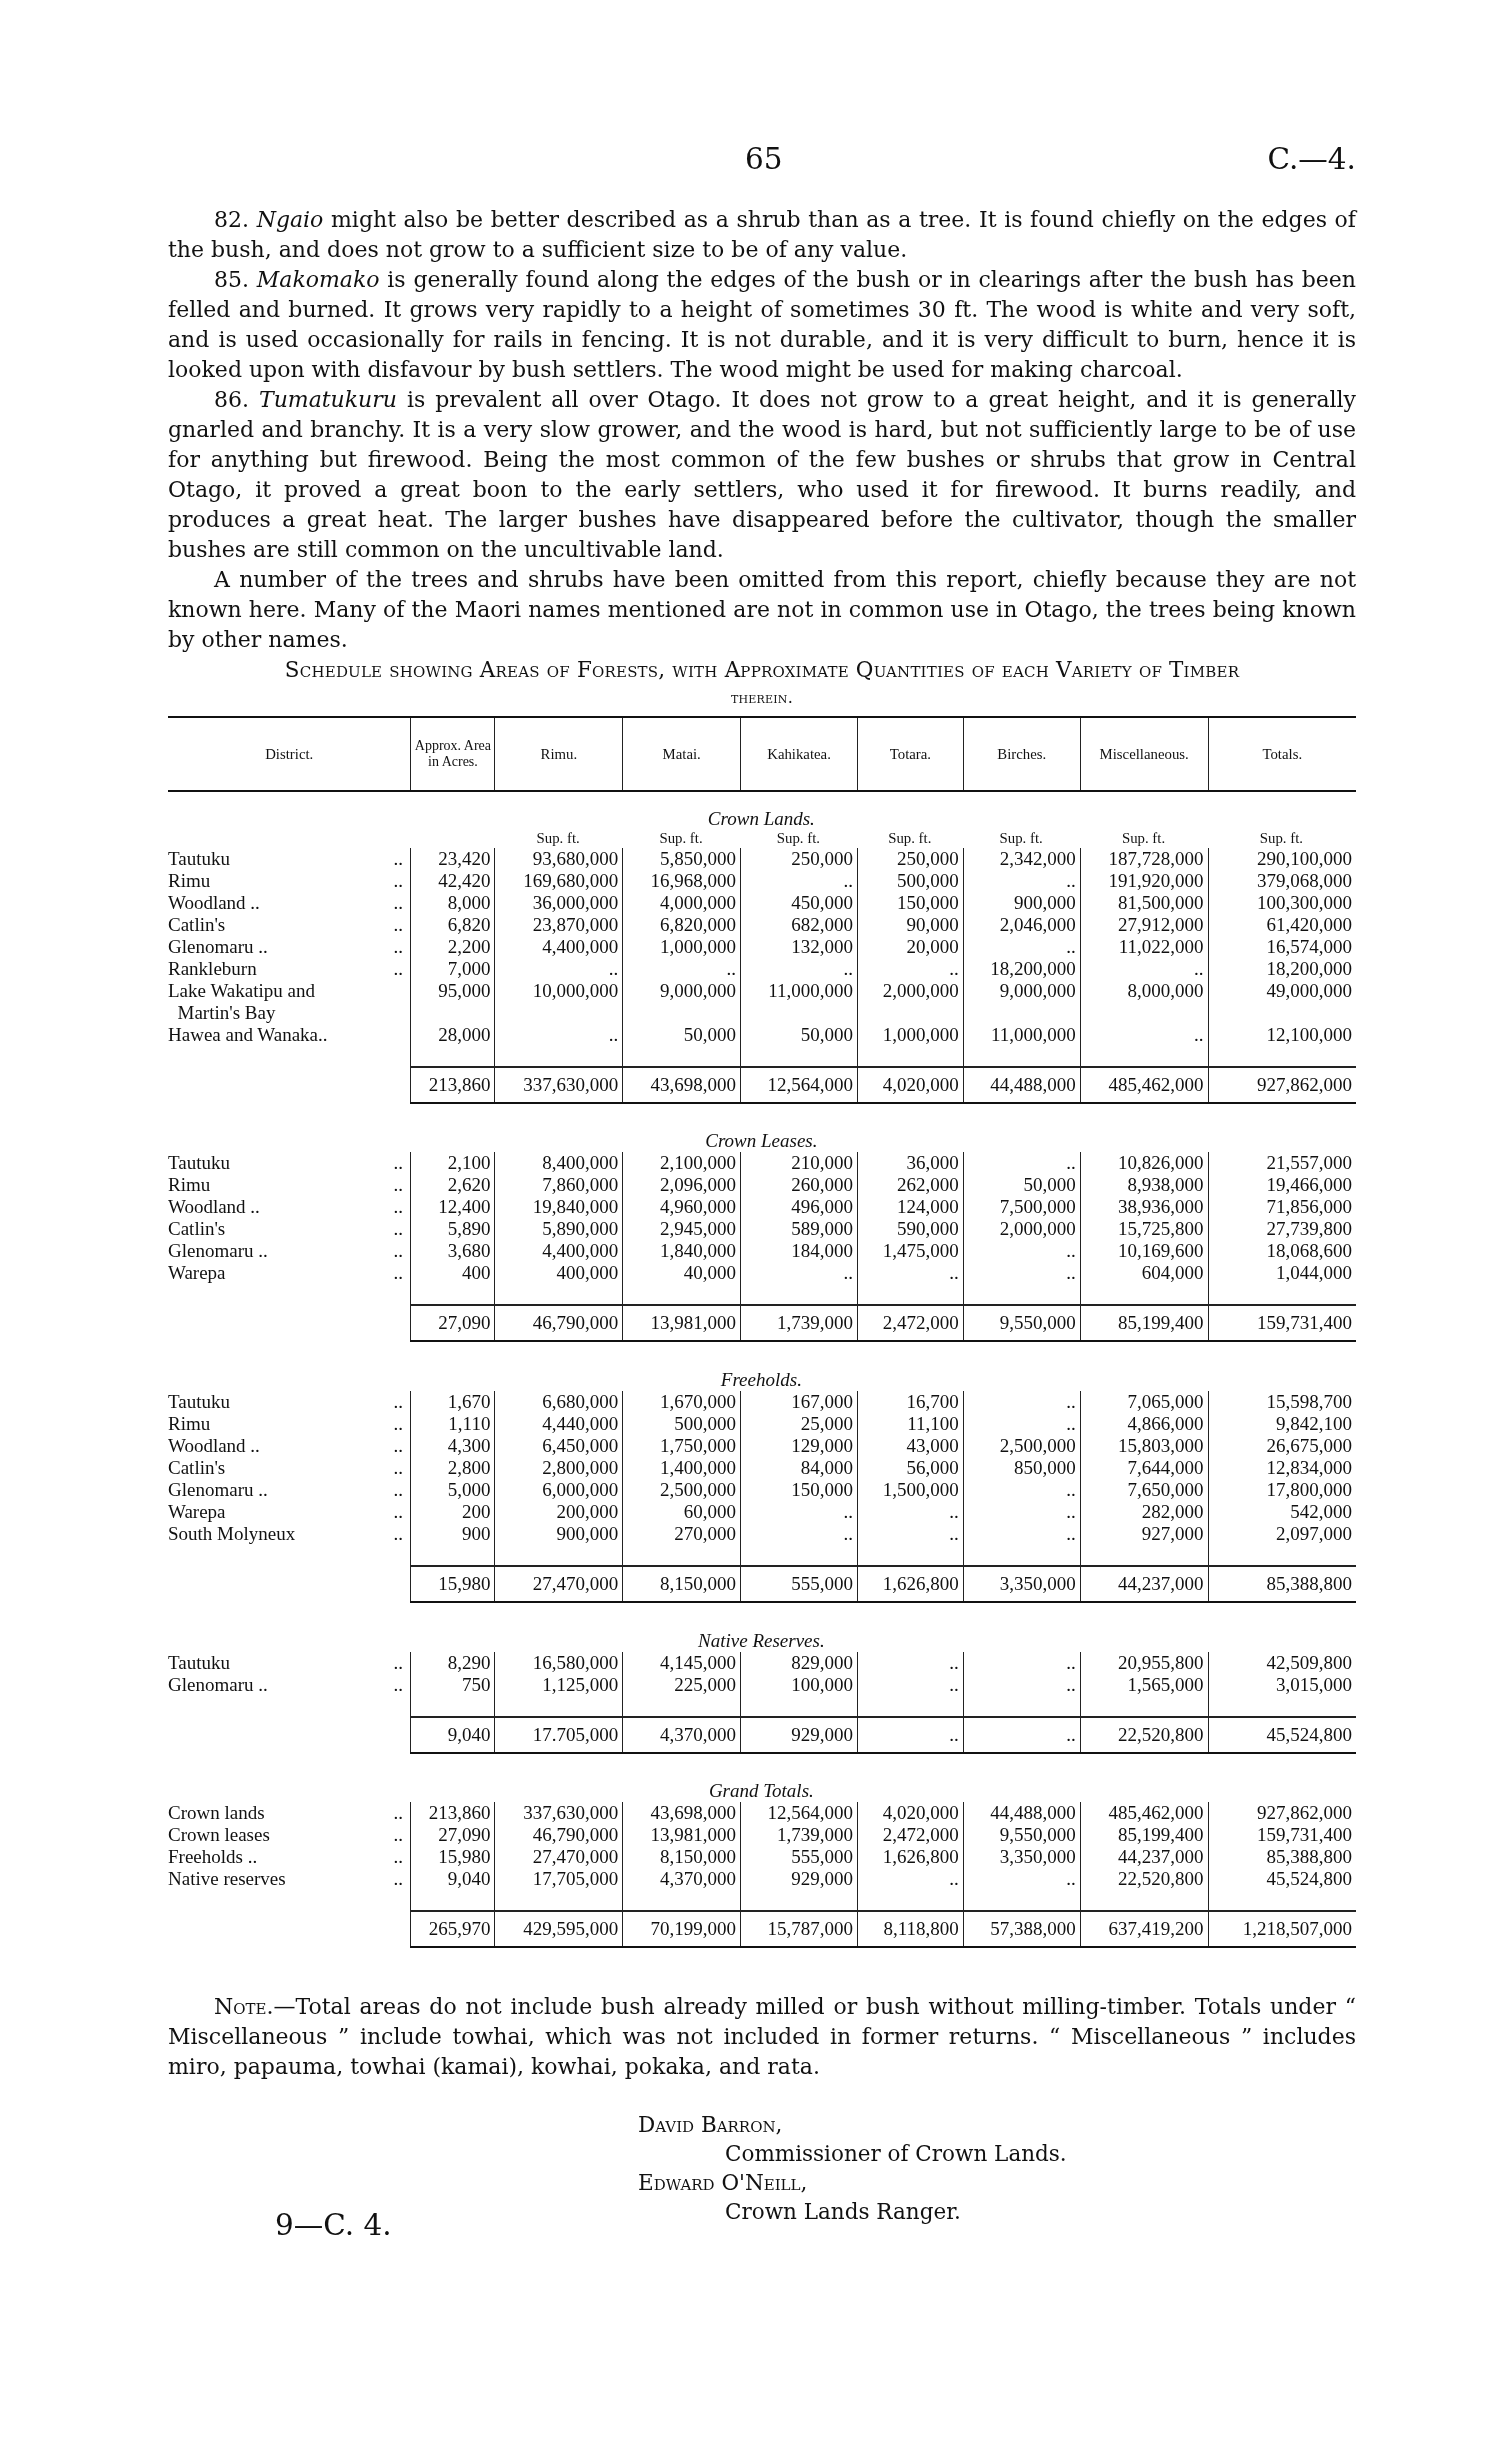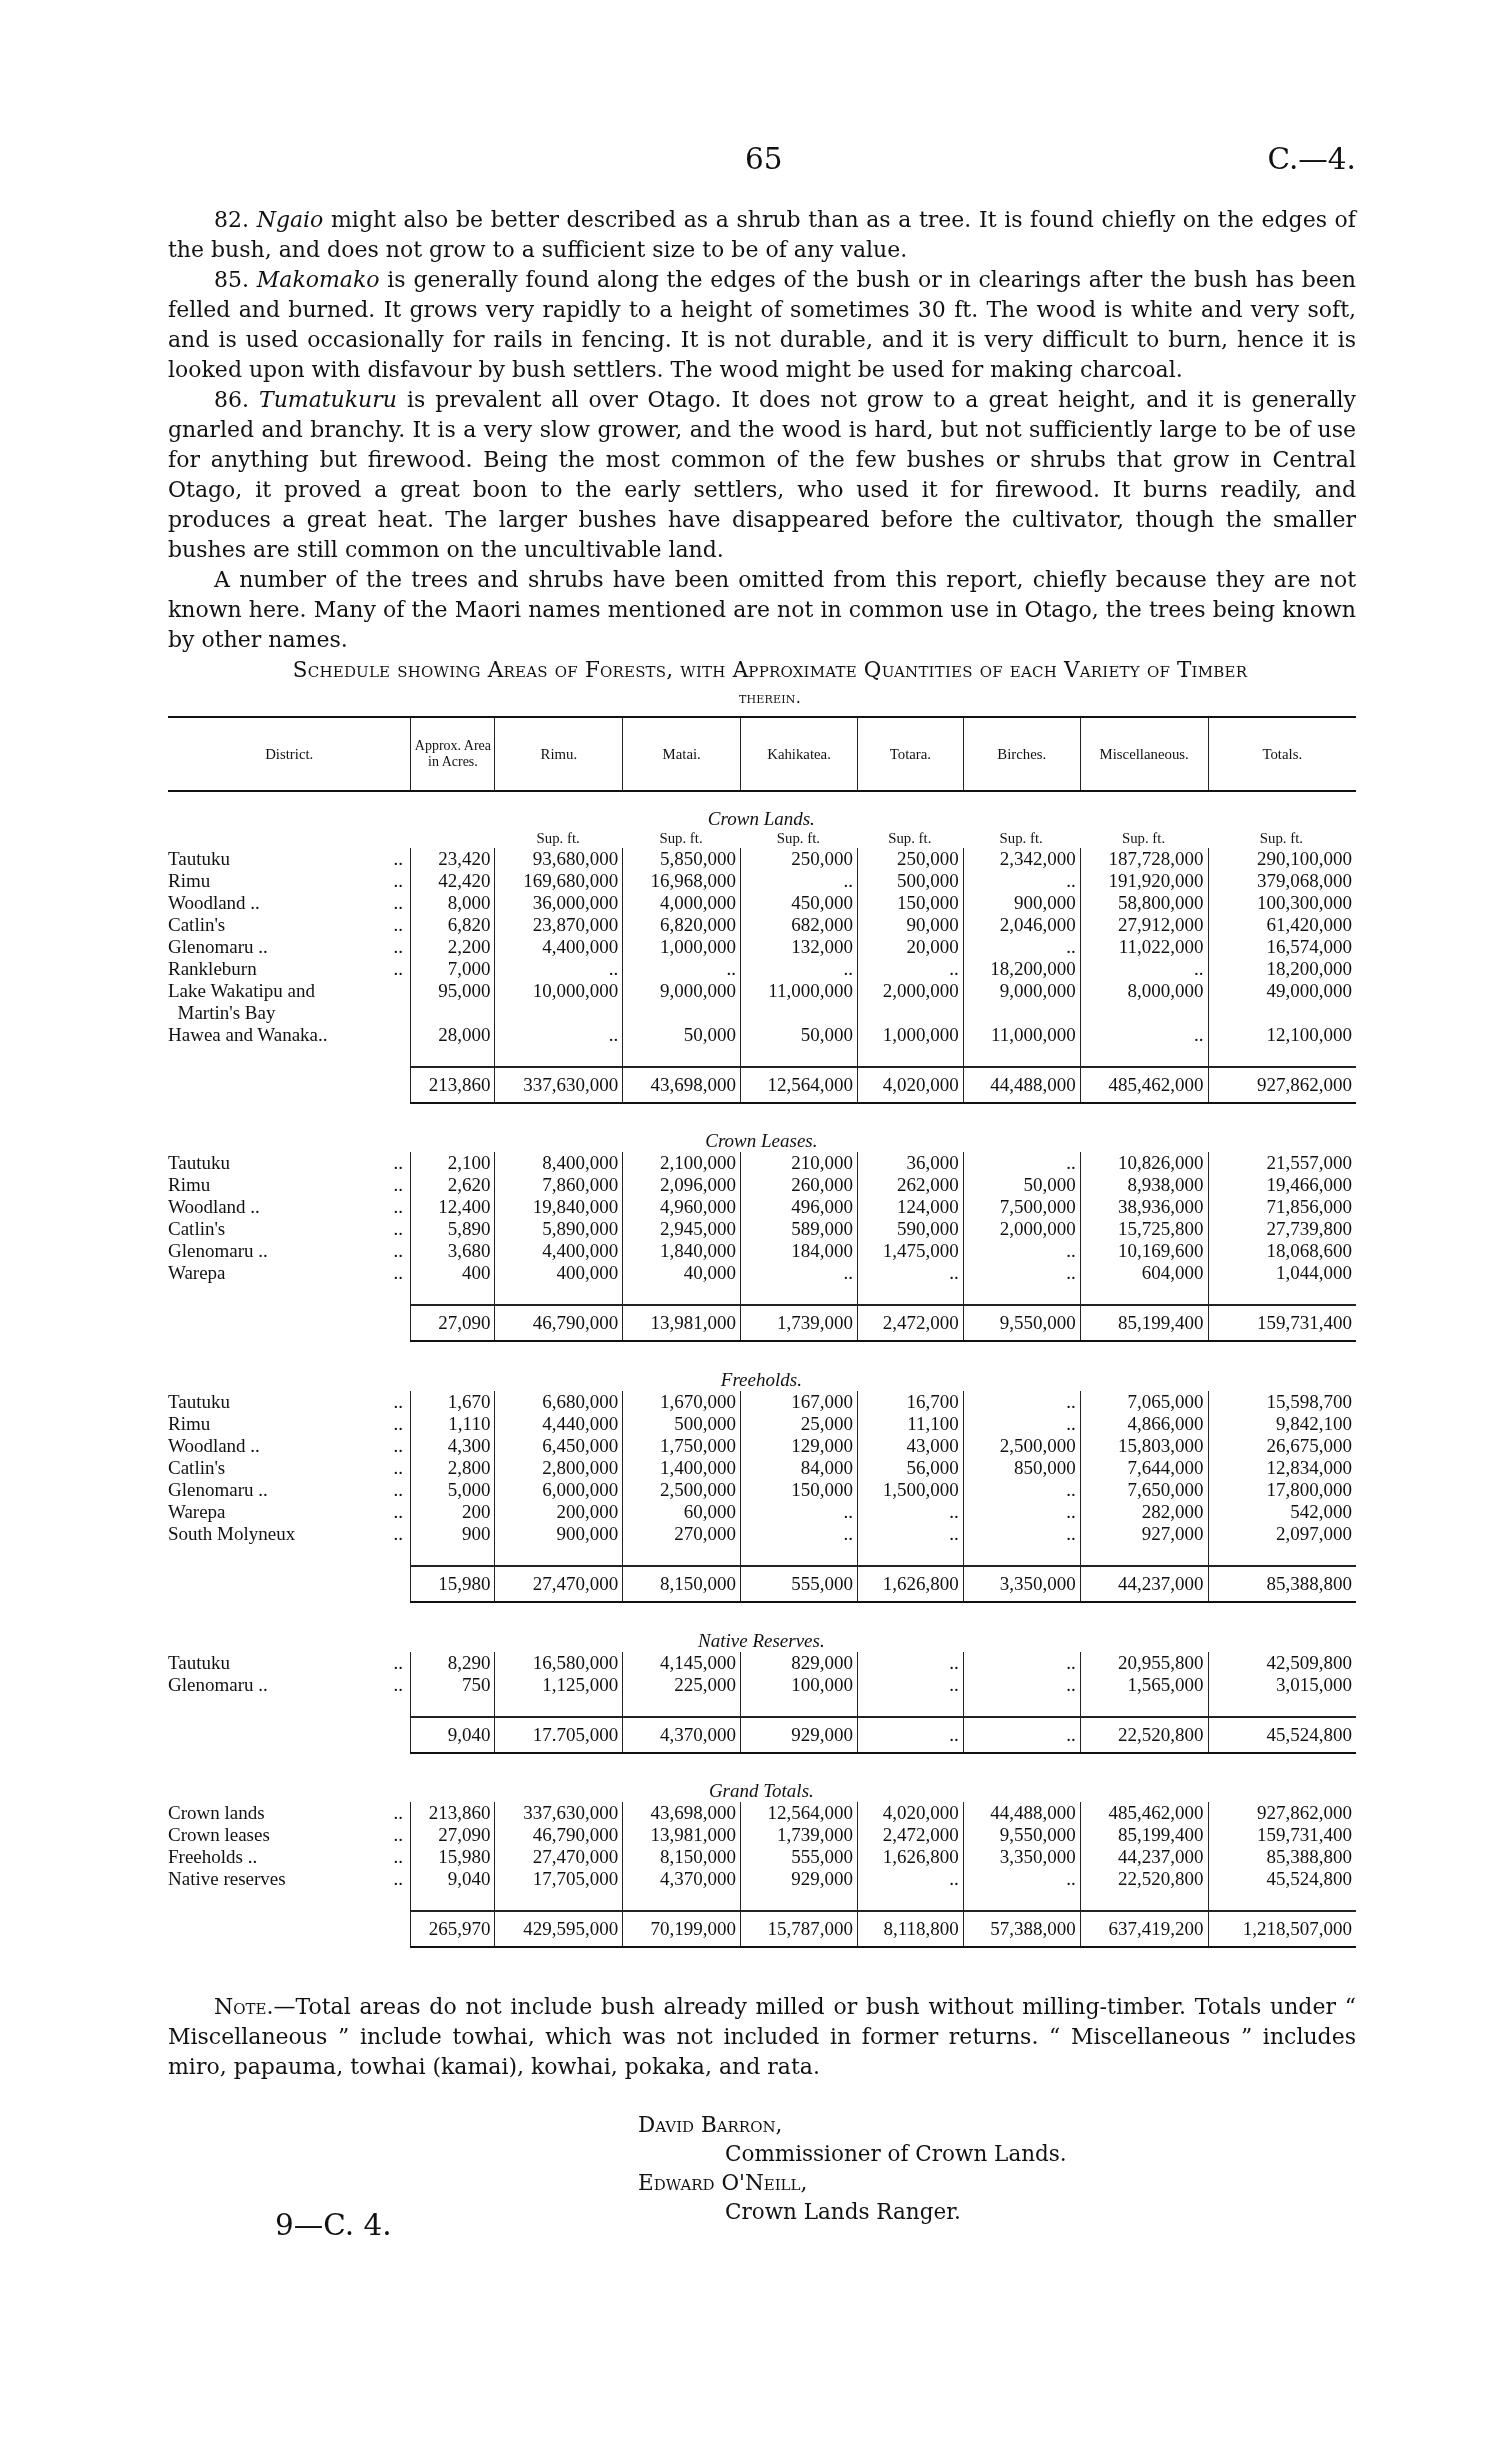--- a/index.html
+++ b/index.html
@@ -6,21 +6,21 @@
   body {
     width: 1506px; height: 2450px; position: relative; overflow: hidden;
     font-family: "DejaVu Serif", "Liberation Serif", serif; color: #111;
   }
   .page { position: absolute; left: 168px; top: 0; width: 1188px; }
   .pagenum { position: absolute; top: 142px; left: 577px; font-size: 29.5px; }
   .docref { position: absolute; top: 142px; right: 0px; font-size: 29.5px; }
   .para { position: absolute; left: 0; width: 1188px; font-size: 22px; line-height: 30px; text-align: justify; }
   .para p { margin: 0; text-indent: 46px; }
   .para i { font-style: italic; }
-  .title { position: absolute; left: 8px; width: 1188px; top: 656px; font-size: 21.5px; text-align: center; line-height: 28px; font-variant: small-caps; letter-spacing: 0.2px; }
+  .title { position: absolute; left: 0; width: 1188px; top: 656px; font-size: 21.5px; text-align: center; line-height: 28px; font-variant: small-caps; letter-spacing: 0.2px; }
   .title .l2 { font-size: 16px; }
   table.sched {
     position: absolute; left: 0; top: 716px; width: 1188px; border-collapse: collapse;
     font-family: "Liberation Serif", "DejaVu Serif", serif; font-size: 19px;
   }
   table.sched col.c0 { width: 243px; }
   table.sched col.c1 { width: 84px; }
   table.sched col.c2 { width: 128px; }
   table.sched col.c3 { width: 118px; }
   table.sched col.c4 { width: 117px; }
@@ -134,21 +134,21 @@
           <td class="num">379,068,000</td>
         </tr>
         <tr>
           <td class="dist"><span class="dist-name" style="white-space: pre;">Woodland ..</span><span class="dist-dots">..</span></td>
           <td class="num">8,000</td>
           <td class="num">36,000,000</td>
           <td class="num">4,000,000</td>
           <td class="num">450,000</td>
           <td class="num">150,000</td>
           <td class="num">900,000</td>
-          <td class="num">58,800,000</td>
+          <td class="num">81,500,000</td>
           <td class="num">100,300,000</td>
         </tr>
         <tr>
           <td class="dist"><span class="dist-name" style="white-space: pre;">Catlin's</span><span class="dist-dots">..</span></td>
           <td class="num">6,820</td>
           <td class="num">23,870,000</td>
           <td class="num">6,820,000</td>
           <td class="num">682,000</td>
           <td class="num">90,000</td>
           <td class="num">2,046,000</td>

